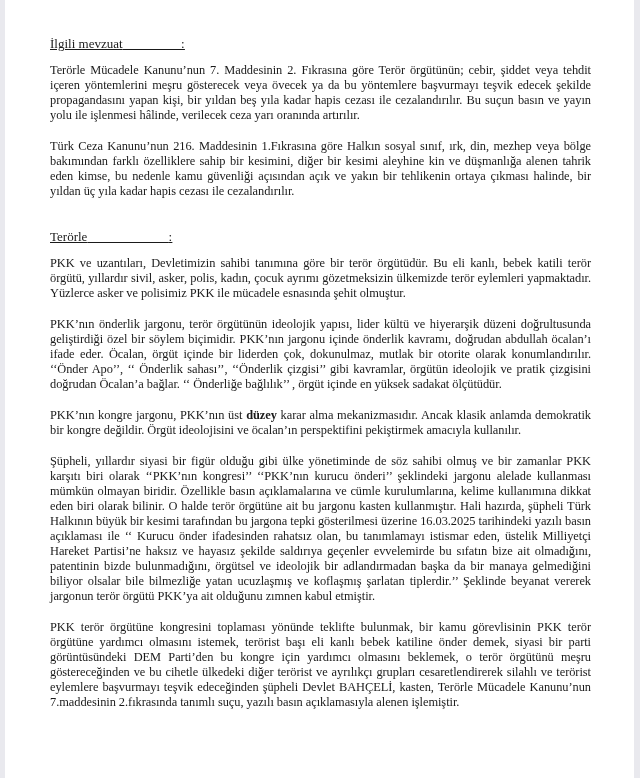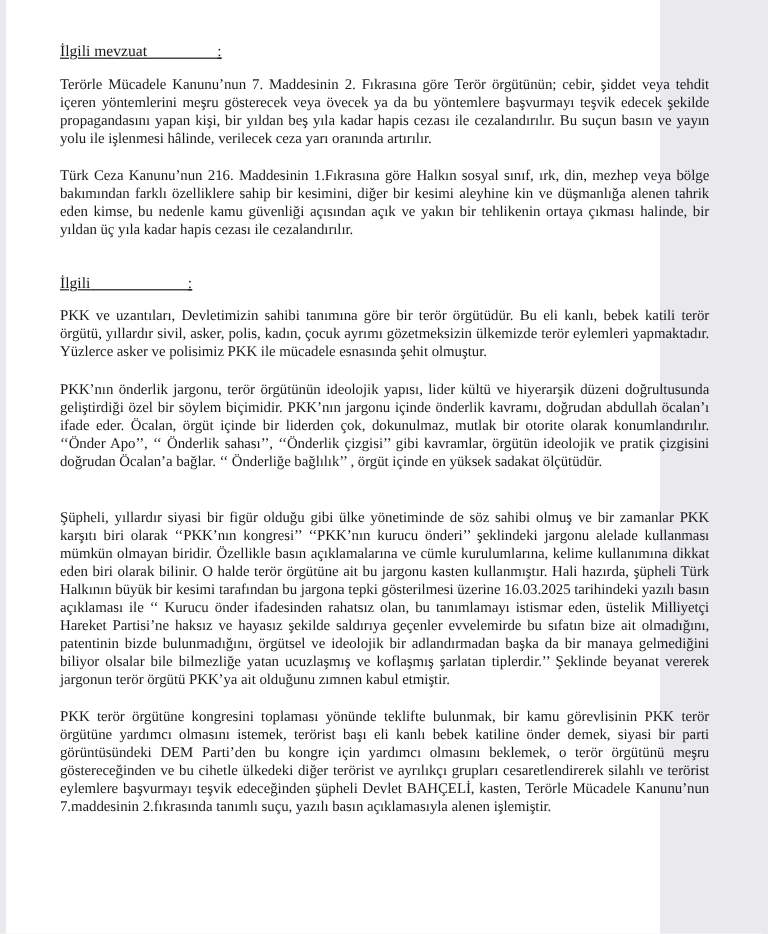--- a/index.html
+++ b/index.html
@@ -3,21 +3,21 @@
 <meta charset="utf-8">
 <style>
   html, body { margin: 0; padding: 0; }
   body {
     width: 640px; height: 778px; overflow: hidden;
     background: #e9e9ee;
     font-family: "Liberation Serif", "DejaVu Serif", serif;
     color: #1a1a1a;
   }
   .page {
-    position: absolute; left: 5px; top: 0; width: 545px; height: 778px;
+    position: absolute; left: 5px; top: 0; width: 629px; height: 778px;
     background: #ffffff;
   }
   .content {
     position: absolute; left: 45px; top: 34px; width: 541px;
   }
   .heading {
     font-size: 13px; line-height: 16px; margin: 0;
     text-decoration: underline; white-space: pre;
     display: inline-block;
   }
@@ -37,25 +37,26 @@
 <div class="page">
   <div class="content">
 
     <div class="heading"><span>İlgili mevzuat</span><span>                  </span><span class="colon">:</span></div>
     <div class="gap-s"></div>
     <p>Terörle Mücadele Kanunu’nun 7. Maddesinin 2. Fıkrasına göre Terör örgütünün; cebir, şiddet veya tehdit içeren yöntemlerini meşru gösterecek veya övecek ya da bu yöntemlere başvurmayı teşvik edecek şekilde propagandasını yapan kişi, bir yıldan beş yıla kadar hapis cezası ile cezalandırılır. Bu suçun basın ve yayın yolu ile işlenmesi hâlinde, verilecek ceza yarı oranında artırılır.</p>
     <div class="gap-m"></div>
     <p>Türk Ceza Kanunu’nun 216. Maddesinin 1.Fıkrasına göre Halkın sosyal sınıf, ırk, din, mezhep veya bölge bakımından farklı özelliklere sahip bir kesimini, diğer bir kesimi aleyhine kin ve düşmanlığa alenen tahrik eden kimse, bu nedenle kamu güvenliği açısından açık ve yakın bir tehlikenin ortaya çıkması halinde, bir yıldan üç yıla kadar hapis cezası ile cezalandırılır.</p>
     <div class="gap-l"></div>
 
-    <div class="heading"><span>İlgili</span><span>                         </span><span class="colon">:</span></div>
+    <div class="heading"><span>Terörle</span><span>                         </span><span class="colon">:</span></div>
     <div class="gap-s"></div>
     <p>PKK ve uzantıları, Devletimizin sahibi tanımına göre bir terör örgütüdür. Bu eli kanlı, bebek katili terör örgütü, yıllardır sivil, asker, polis, kadın, çocuk ayrımı gözetmeksizin ülkemizde terör eylemleri yapmaktadır. Yüzlerce asker ve polisimiz PKK ile mücadele esnasında şehit olmuştur.</p>
     <div class="gap-m"></div>
     <p style="white-space: pre-line;">PKK’nın önderlik jargonu, terör örgütünün ideolojik yapısı, lider kültü ve hiyerarşik düzeni doğrultusunda geliştirdiği özel bir söylem biçimidir. PKK’nın jargonu içinde önderlik kavramı, doğrudan abdullah öcalan’ı ifade eder. Öcalan, örgüt içinde bir liderden çok, dokunulmaz, mutlak bir otorite olarak konumlandırılır. ‘‘Önder Apo’’, ‘‘ Önderlik sahası’’, ‘‘Önderlik çizgisi’’ gibi kavramlar, örgütün ideolojik ve pratik çizgisini doğrudan Öcalan’a bağlar.                    ‘‘ Önderliğe bağlılık’’ , örgüt içinde en yüksek sadakat ölçütüdür.</p>
     <div class="gap-m"></div>
+    <p><span>PKK’nın kongre jargonu, PKK’nın üst </span><b>düzey</b><span> karar alma mekanizmasıdır. Ancak klasik anlamda demokratik bir kongre değildir. Örgüt ideolojisini ve öcalan’ın perspektifini pekiştirmek amacıyla kullanılır.</span></p>
     <div class="gap-m"></div>
     <p>Şüpheli, yıllardır siyasi bir figür olduğu gibi ülke yönetiminde de söz sahibi olmuş ve bir zamanlar PKK karşıtı biri olarak ‘‘PKK’nın kongresi’’ ‘‘PKK’nın kurucu önderi’’ şeklindeki jargonu alelade kullanması mümkün olmayan biridir. Özellikle basın açıklamalarına ve cümle kurulumlarına, kelime kullanımına dikkat eden biri olarak bilinir. O halde terör örgütüne ait bu jargonu kasten kullanmıştır. Hali hazırda, şüpheli Türk Halkının büyük bir kesimi tarafından bu jargona tepki gösterilmesi üzerine 16.03.2025 tarihindeki yazılı basın açıklaması ile ‘‘ Kurucu önder ifadesinden rahatsız olan, bu tanımlamayı istismar eden, üstelik Milliyetçi Hareket Partisi’ne haksız ve hayasız şekilde saldırıya geçenler evvelemirde bu sıfatın bize ait olmadığını, patentinin bizde bulunmadığını, örgütsel ve ideolojik bir adlandırmadan başka da bir manaya gelmediğini biliyor olsalar bile bilmezliğe yatan ucuzlaşmış ve koflaşmış şarlatan tiplerdir.’’ Şeklinde beyanat vererek jargonun terör örgütü PKK’ya ait olduğunu zımnen kabul etmiştir.</p>
     <div class="gap-m"></div>
     <p>PKK terör örgütüne kongresini toplaması yönünde teklifte bulunmak, bir kamu görevlisinin PKK terör örgütüne yardımcı olmasını istemek, terörist başı eli kanlı bebek katiline önder demek, siyasi bir parti görüntüsündeki DEM Parti’den bu kongre için yardımcı olmasını beklemek, o terör örgütünü meşru göstereceğinden ve bu cihetle ülkedeki diğer terörist ve ayrılıkçı grupları cesaretlendirerek silahlı ve terörist eylemlere başvurmayı teşvik edeceğinden şüpheli Devlet BAHÇELİ, kasten, Terörle Mücadele Kanunu’nun 7.maddesinin 2.fıkrasında tanımlı suçu, yazılı basın açıklamasıyla alenen işlemiştir.</p>
 
   </div>
 </div>
 
 </body></html>

